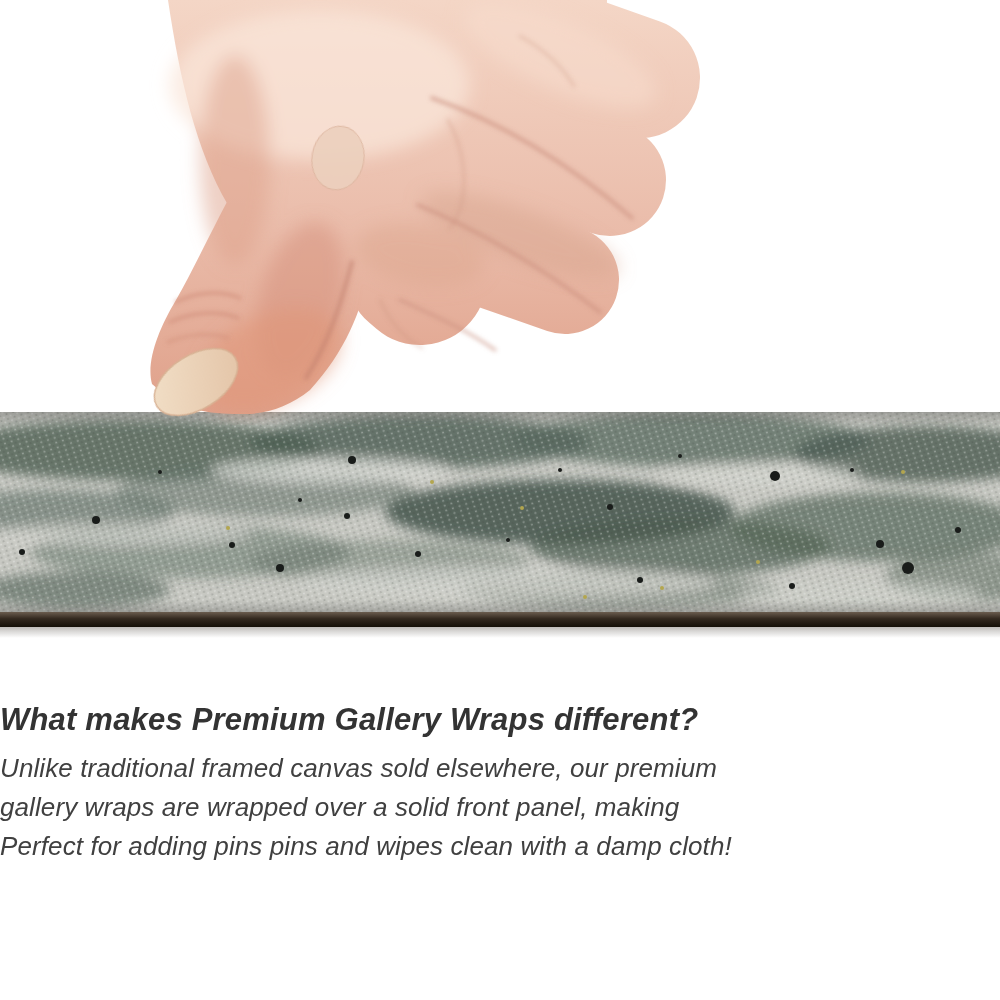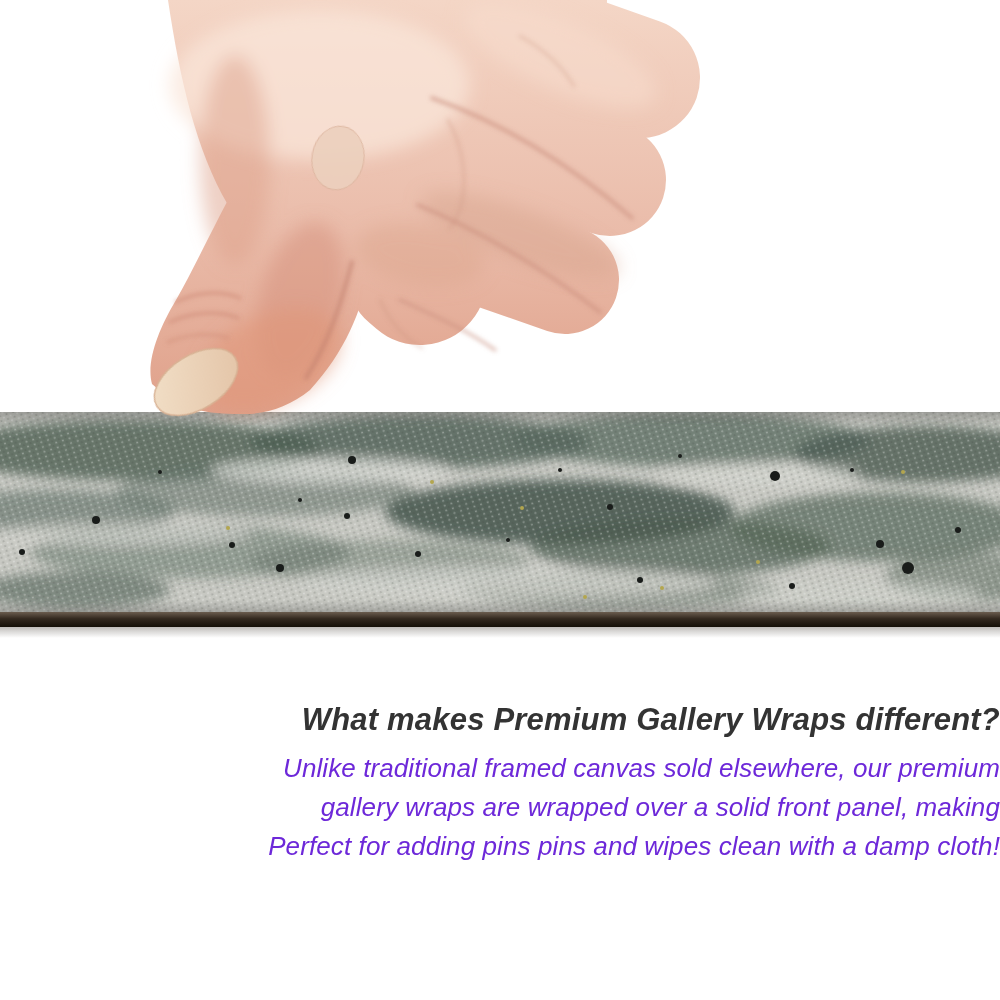--- a/index.html
+++ b/index.html
@@ -27,30 +27,30 @@
     position:absolute;left:0;top:215px;width:1000px;height:11px;
     background:linear-gradient(to bottom,rgba(90,84,76,0.38),rgba(255,255,255,0));
   }
 
   
   .hand{position:absolute;left:0;top:0;width:1000px;height:425px;display:block;}
 
   
   .copy{
     position:absolute;left:0;top:698px;width:1000px;
-    text-align:right;color:#3a3a3a;font-style:italic;
+    text-align:left;color:#3a3a3a;font-style:italic;
   }
   .headline{
     margin:0 0 7px 0;
     font-size:31px;line-height:44px;font-weight:700;
     letter-spacing:0.2px;color:#333333;white-space:nowrap;
   }
   .body-line{
     margin:0;font-size:26px;line-height:39px;font-weight:400;
-    letter-spacing:0.1px;color:#6d28d9;white-space:nowrap;
+    letter-spacing:0.1px;color:#404040;white-space:nowrap;
   }
 </style>
 </head>
 <body>
 
 <div class="stage">
 
   <div class="canvas-strip">
     <svg class="canvas-face" viewBox="0 0 1000 200" preserveAspectRatio="none" xmlns="http://www.w3.org/2000/svg">
       <defs>

